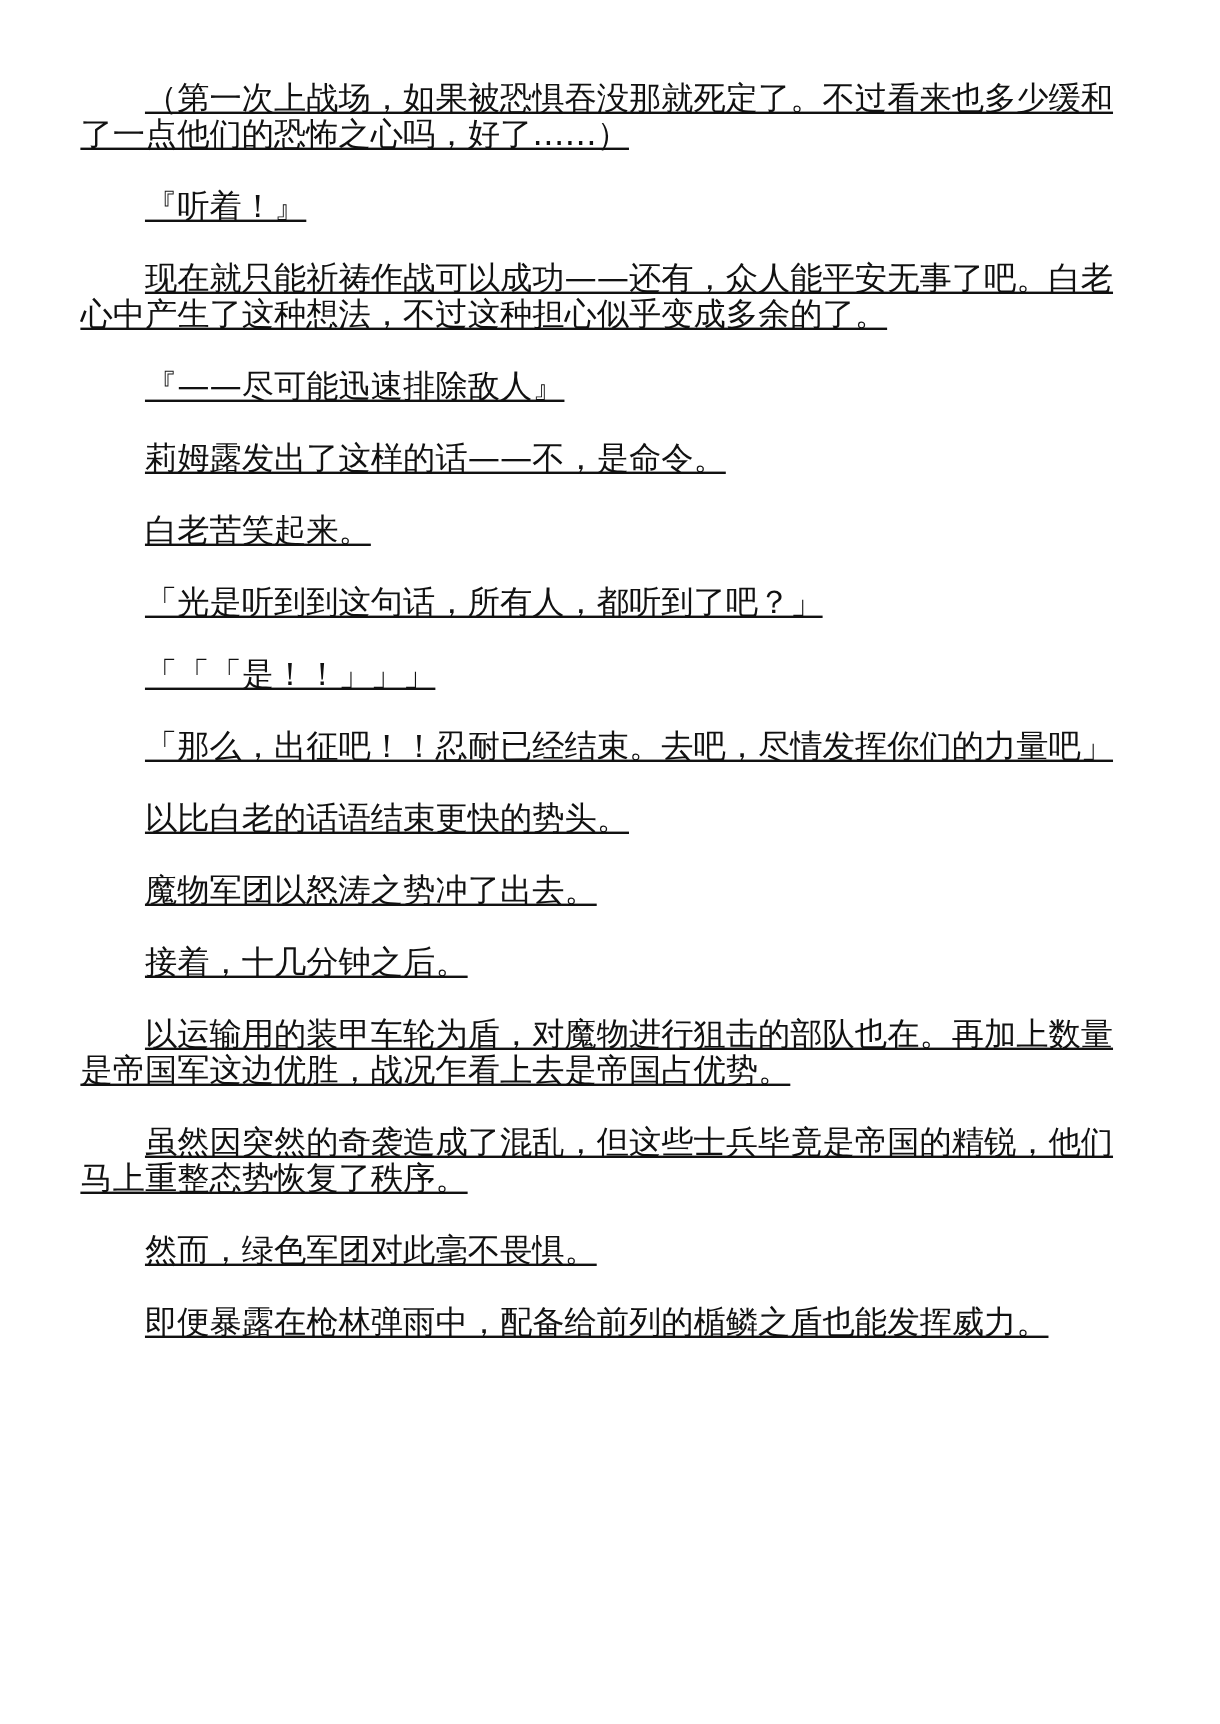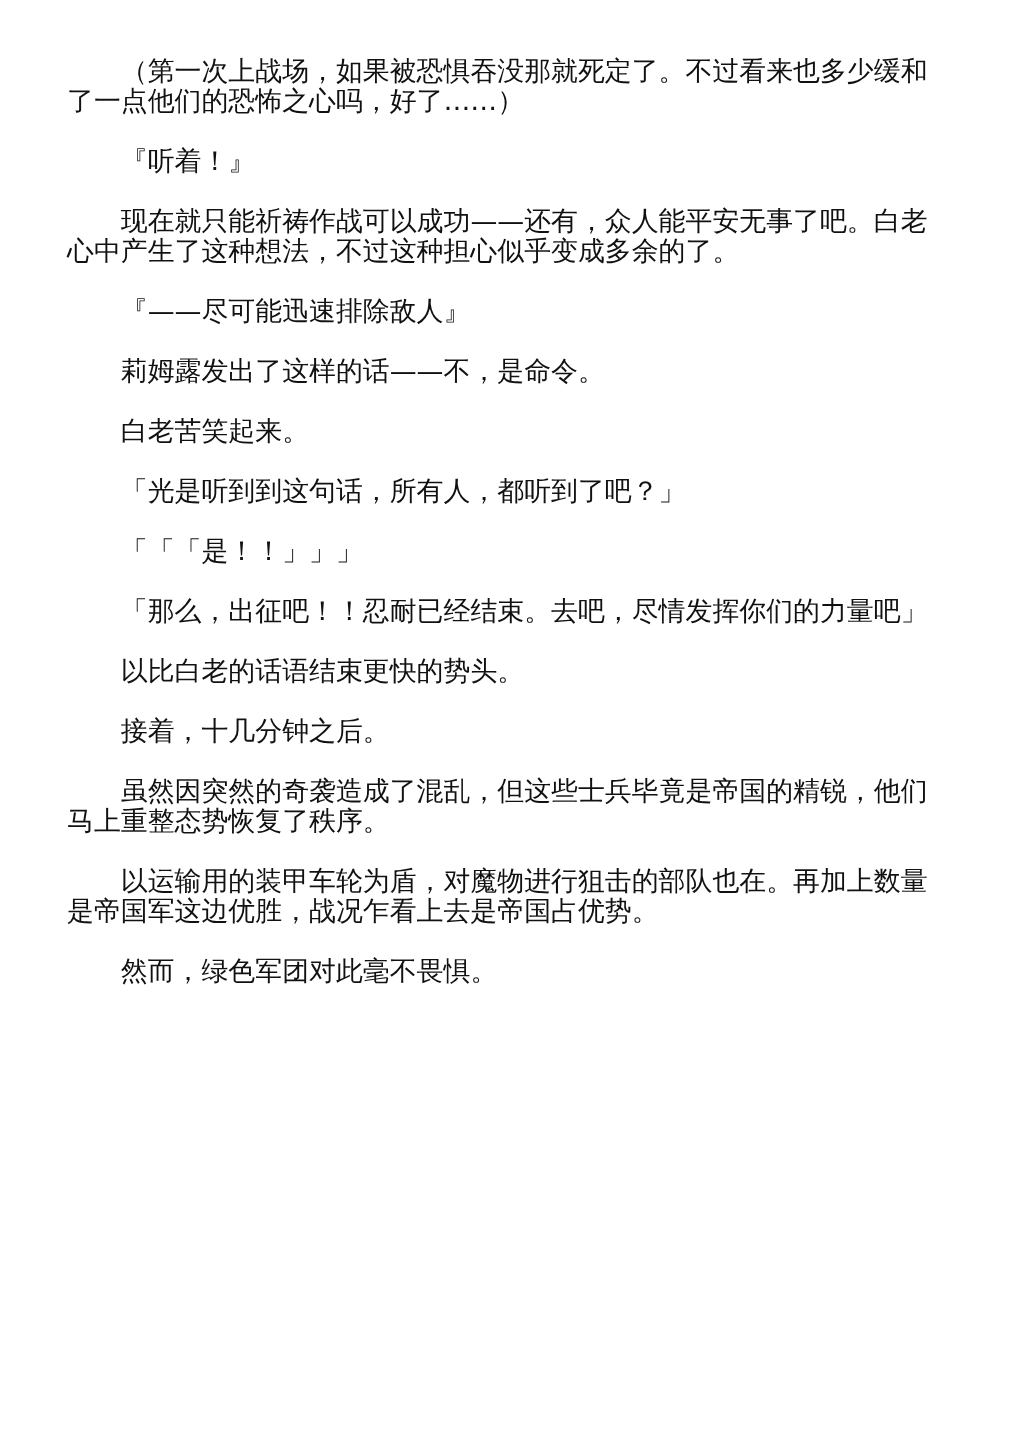--- a/index.html
+++ b/index.html
@@ -17,37 +17,40 @@
       position: absolute;
       left: 67px;
       top: 52px;
       width: 862px;
       font-family: "DejaVu Sans", "Liberation Sans", sans-serif;
       font-size: 26.9px;
       line-height: 30px;
       color: #111111;
     }
     .para {
-      margin: 4px 0 30px 0;
+      margin: 16px 0 30px 0;
       text-indent: 2em;
       word-break: break-all;
       letter-spacing: 0;
+      text-decoration: underline;
     }
   </style>
 </head>
 <body>
 
 <div class="page">
   <p class="para">（第一次上战场，如果被恐惧吞没那就死定了。不过看来也多少缓和了一点他们的恐怖之心吗，好了……）</p>
   <p class="para">『听着！』</p>
   <p class="para">现在就只能祈祷作战可以成功——还有，众人能平安无事了吧。白老心中产生了这种想法，不过这种担心似乎变成多余的了。</p>
   <p class="para">『——尽可能迅速排除敌人』</p>
   <p class="para">莉姆露发出了这样的话——不，是命令。</p>
   <p class="para">白老苦笑起来。</p>
   <p class="para">「光是听到到这句话，所有人，都听到了吧？」</p>
   <p class="para">「「「是！！」」」</p>
   <p class="para">「那么，出征吧！！忍耐已经结束。去吧，尽情发挥你们的力量吧」</p>
   <p class="para">以比白老的话语结束更快的势头。</p>
+  <p class="para">魔物军团以怒涛之势冲了出去。</p>
   <p class="para">接着，十几分钟之后。</p>
+  <p class="para">以运输用的装甲车轮为盾，对魔物进行狙击的部队也在。再加上数量是帝国军这边优胜，战况乍看上去是帝国占优势。</p>
   <p class="para">虽然因突然的奇袭造成了混乱，但这些士兵毕竟是帝国的精锐，他们马上重整态势恢复了秩序。</p>
-  <p class="para">以运输用的装甲车轮为盾，对魔物进行狙击的部队也在。再加上数量是帝国军这边优胜，战况乍看上去是帝国占优势。</p>
   <p class="para">然而，绿色军团对此毫不畏惧。</p>
+  <p class="para">即便暴露在枪林弹雨中，配备给前列的楯鳞之盾也能发挥威力。</p>
 </div>
 
 </body></html>

